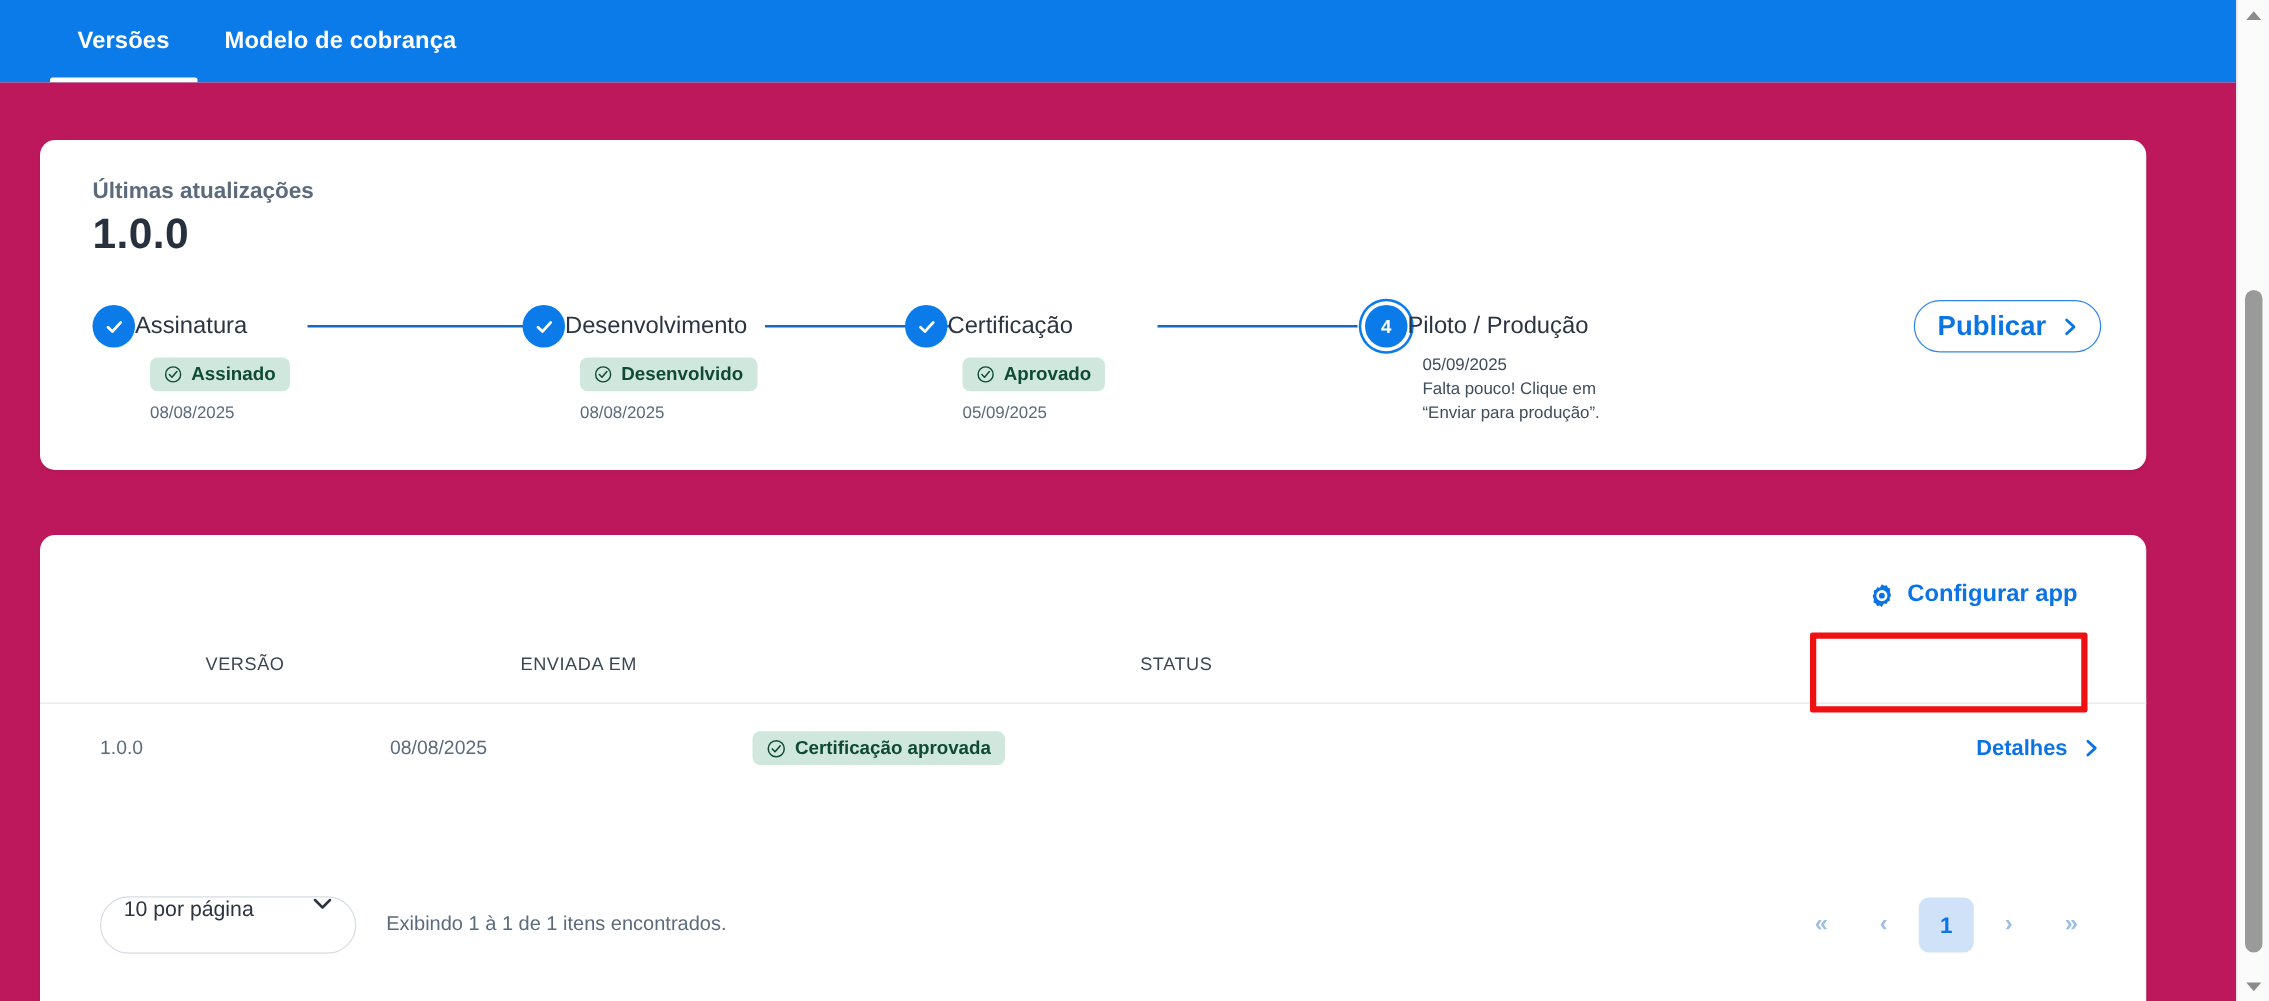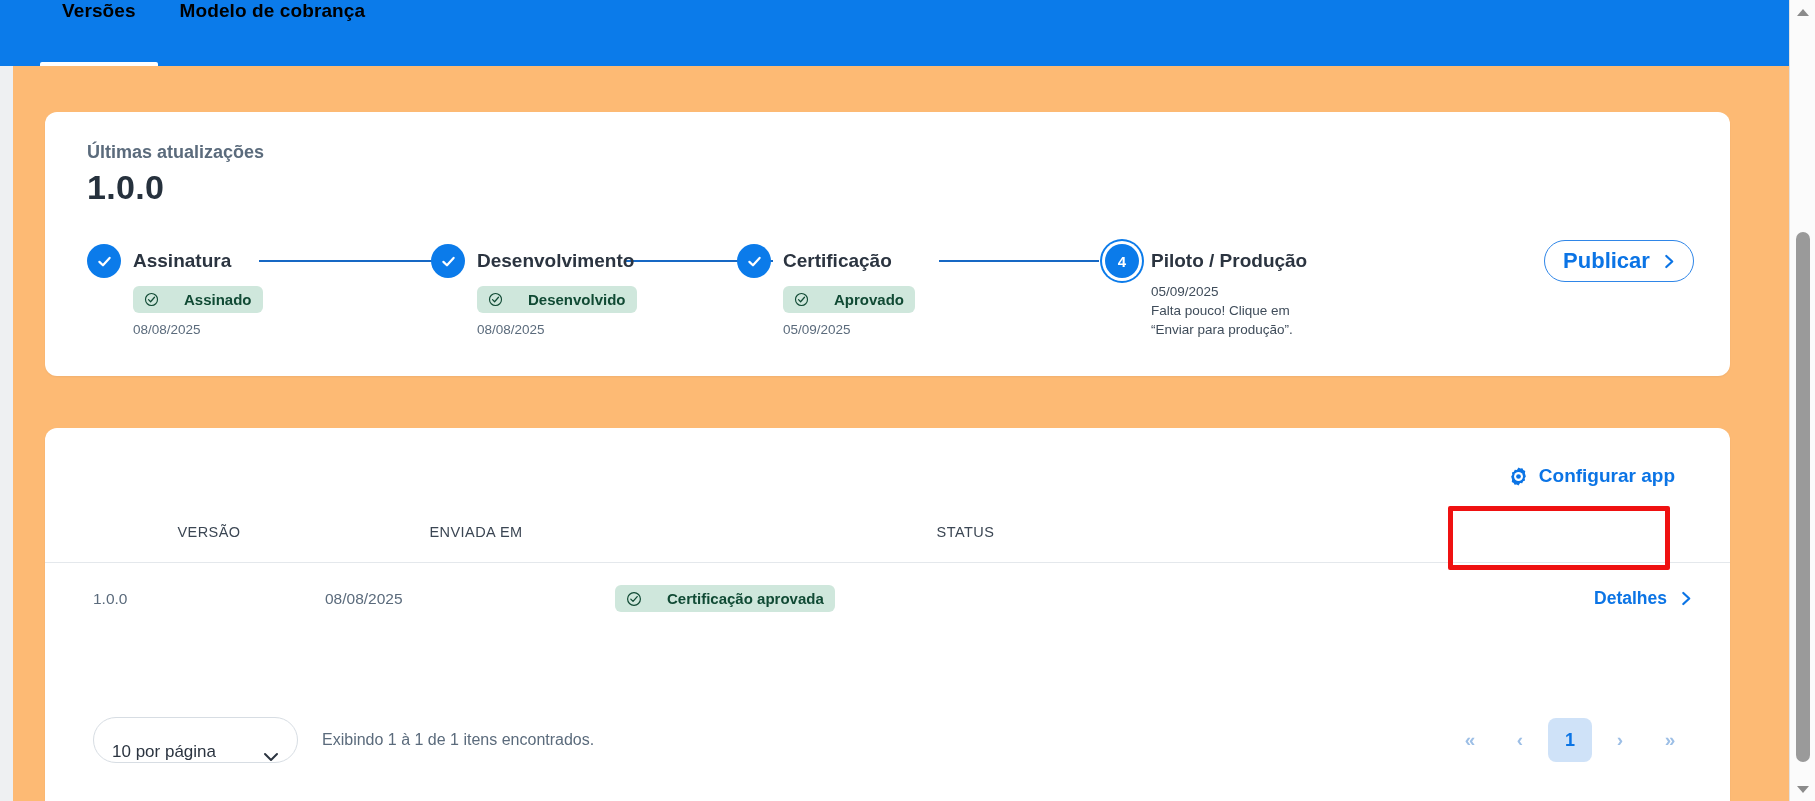--- a/index.html
+++ b/index.html
@@ -32,46 +32,46 @@
   .tabs {
     display: flex;
     align-items: flex-end;
     height: 66px;
     padding-left: 40px;
   }
   .tab {
     position: relative;
     height: 66px;
     display: flex;
-    align-items: flex-start;
+    align-items: center;
     padding: 0 22px;
-    color: #000000;
+    color: #ffffff;
     font-size: 19px;
     font-weight: bold;
     letter-spacing: .1px;
     white-space: nowrap;
     cursor: pointer;
   }
   .tab .underline {
     display: none;
     position: absolute;
     left: 0; right: 0; bottom: 0;
     height: 4px;
     background: #ffffff;
     border-radius: 2px 2px 0 0;
   }
   .tab.active .underline { display: block; }
 
   
   .page {
     position: absolute;
-    top: 66px; left: 13px;
+    top: 66px; left: 0;
     width: 1789px;
     bottom: 0;
-    background: #fdba74;
+    background: #be185d;
   }
 
   .card {
     position: absolute;
     background: #ffffff;
     border-radius: 12px;
   }
 
   
   #summary-card {
@@ -123,40 +123,39 @@
     align-items: center;
     justify-content: center;
     font-size: 15px;
     font-weight: bold;
   }
   .step-circle svg { display: block; }
   .step-circle.current {
     box-shadow: 0 0 0 3px #ffffff, 0 0 0 5px #0b7bea;
   }
   .step-title {
-    margin-left: 12px;
     font-size: 19px;
-    font-weight: bold;
+    font-weight: normal;
     color: #2b3440;
     white-space: nowrap;
   }
   .step-line {
     position: absolute;
     height: 2px;
     background: #1668c4;
     top: 20px;
   }
   .step-body {
     margin-left: 46px;
     margin-top: 4px;
   }
   .chip {
     display: inline-flex;
     align-items: center;
-    gap: 25px;
+    gap: 7px;
     background: #cfe7dc;
     color: #104a34;
     border-radius: 6px;
     padding: 5px 11px;
     font-size: 15px;
     font-weight: bold;
     white-space: nowrap;
   }
   .chip svg { display: block; }
   .step-date {
@@ -271,21 +270,21 @@
     position: absolute;
     left: 0; right: 0;
     top: 252px;
     height: 120px;
     display: flex;
     align-items: center;
     padding: 0 38px 0 48px;
   }
   .page-size {
     display: flex;
-    align-items: flex-end;
+    align-items: flex-start;
     justify-content: space-between;
     width: 205px;
     height: 46px;
     padding: 0 18px;
     border: 1px solid #d7dde3;
     border-radius: 23px;
     background: #ffffff;
     font-size: 17px;
     color: #2b3440;
     cursor: pointer;

